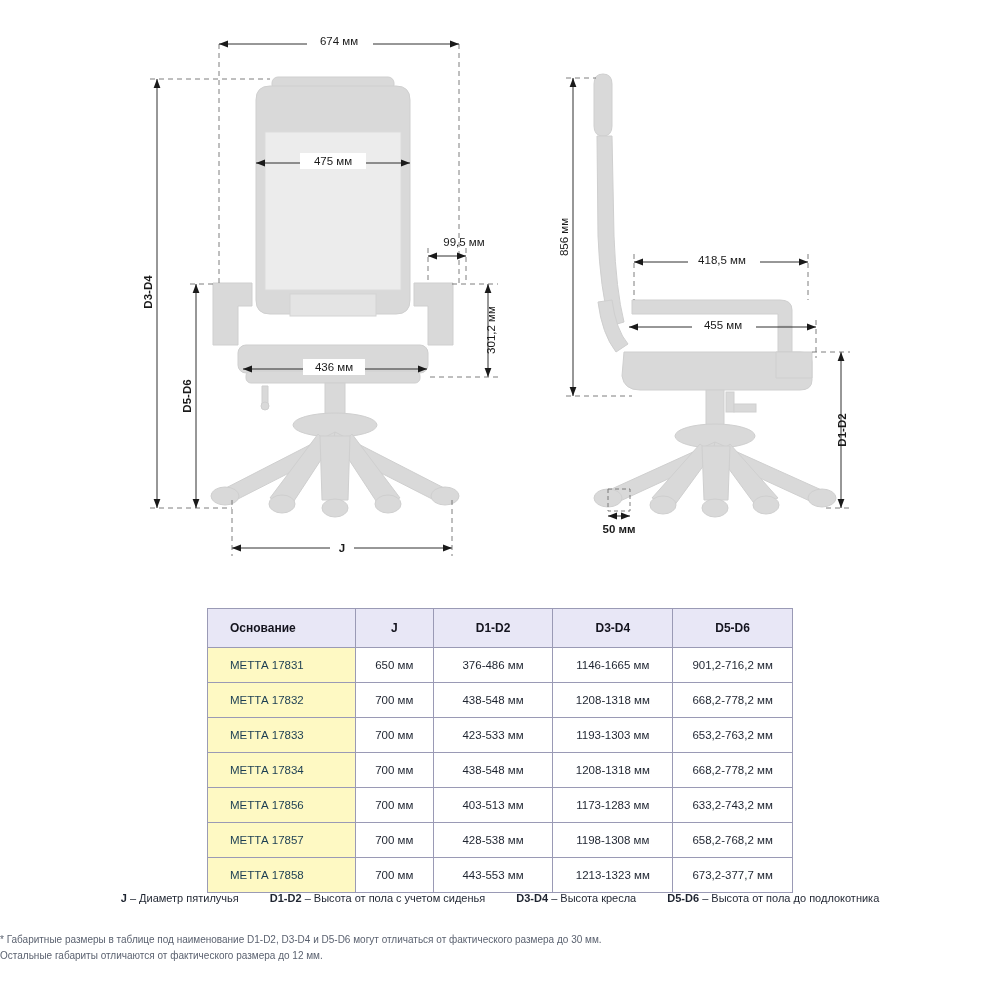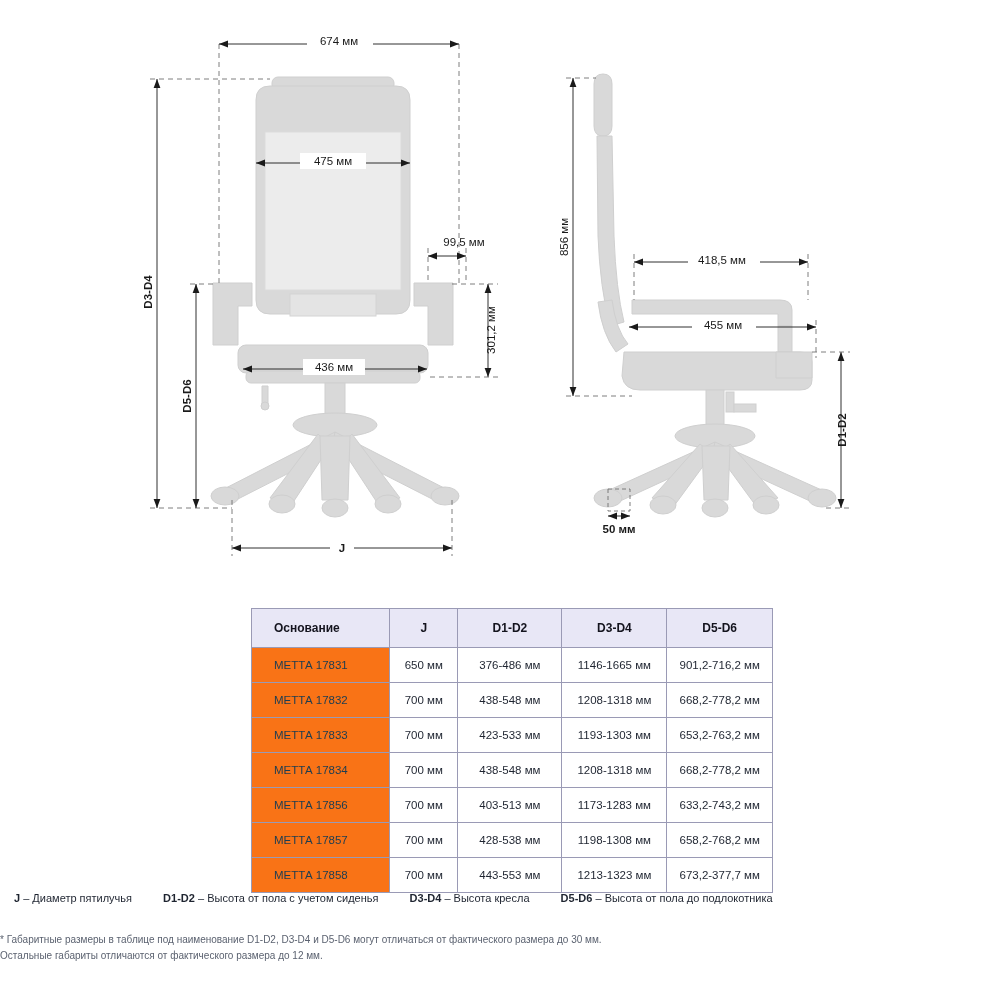--- a/index.html
+++ b/index.html
@@ -25,43 +25,42 @@
     left: 0;
     top: 0;
     width: 1000px;
     height: 580px;
   }
   
   .spec-table {
     position: absolute;
     left: 207px;
     top: 608px;
-    width: 522px;
+    width: 586px;
     border-collapse: collapse;
     font-size: 11.5px;
-    margin-left: 44px;
   }
   .spec-table th {
     background: #e8e7f6;
     border: 1px solid #9a9ab5;
     color: #14141e;
     font-weight: bold;
     font-size: 12px;
     height: 36px;
     text-align: center;
   }
   .spec-table td {
     border: 1px solid #9a9ab5;
     height: 32px;
     text-align: center;
     color: #1e2430;
     font-size: 11.5px;
   }
   .spec-table td.name {
-    background: #f97316;
+    background: #fef9c3;
     color: #1b3d52;
     text-align: left;
     padding-left: 22px;
     font-size: 11.5px;
   }
   .spec-table th.name-h {
     text-align: left;
     padding-left: 22px;
   }
   .col-name  { width: 148px; }
@@ -69,20 +68,21 @@
   .col-d12   { width: 120px; }
   .col-d34   { width: 120px; }
   .col-d56   { width: 120px; }
 
   
   .legend {
     position: absolute;
     left: 0;
     top: 892px;
     width: 1000px;
+    text-align: center;
     font-size: 11px;
     color: #1e2430;
   }
   .legend .entry { display: inline-block; margin: 0 14px; white-space: nowrap; }
   .legend .key { font-weight: bold; }
 
   
   .footnote {
     position: absolute;
     left: 0;

